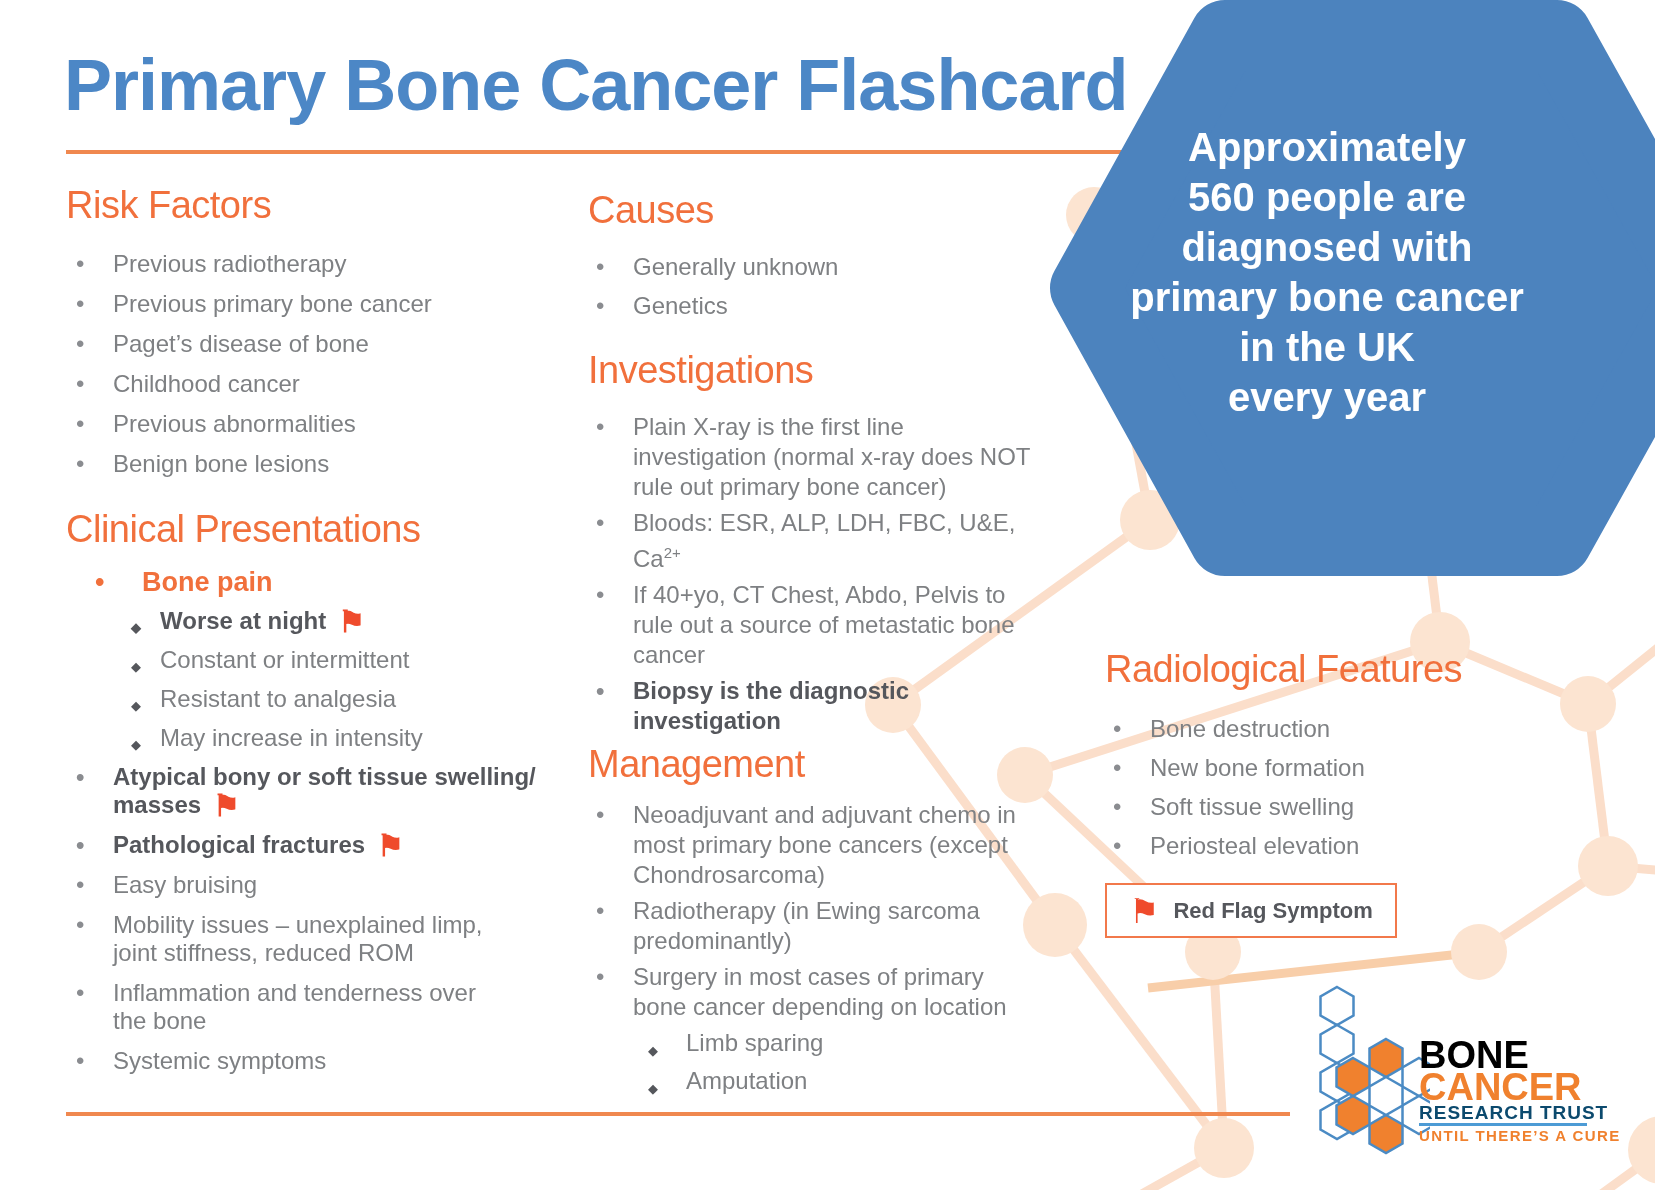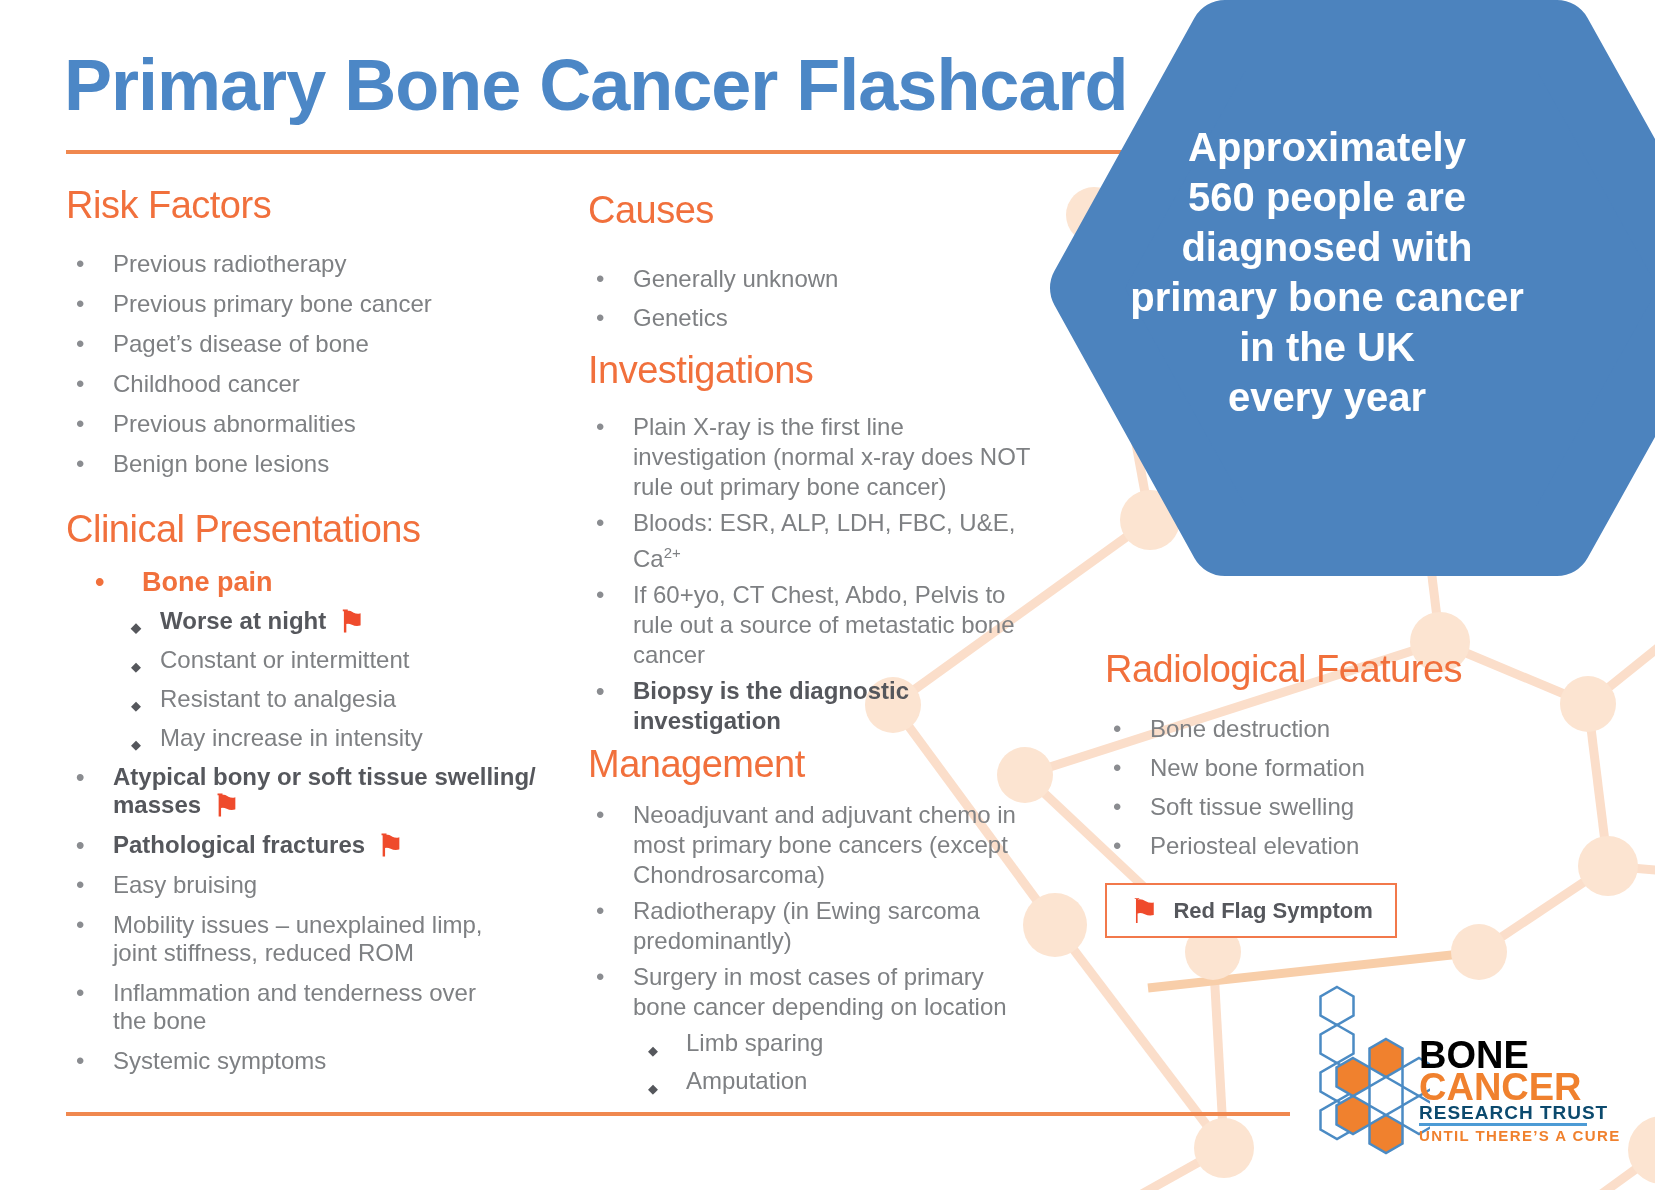--- a/index.html
+++ b/index.html
@@ -45,21 +45,21 @@
   .col-mid li{line-height:30px;margin-bottom:6px;padding-left:45px;}
   .col-mid li::before{left:8px;}
   .col-mid li.diamond{margin-left:60px;padding-left:38px;margin-bottom:8px;}
   .col-mid li.diamond::before{left:0px;top:8px;}
   
   .col-right li{line-height:28px;margin-bottom:11px;padding-left:45px;}
   .col-right li::before{left:8px;}
   
   #sec-risk h2{margin-bottom:23px;}
   #sec-clinical h2{margin-bottom:16px;}
-  #sec-causes h2{margin-bottom:32px;}
+  #sec-causes h2{margin-bottom:20px;}
   #sec-invest h2{margin-bottom:20px;}
   #sec-mgmt h2{margin-bottom:14px;}
   #sec-radio h2{margin-bottom:24px;}
   
   .flag{display:inline-block;color:#EF4B2C;font-size:30px;line-height:20px;margin-left:12px;vertical-align:-3px;}
   sup{font-size:15px;}
   
   #legend-box{
     position:absolute;left:1105px;top:883px;width:292px;height:55px;z-index:3;
     background:#ffffff;border:2px solid #F2794B;box-sizing:border-box;
@@ -189,21 +189,21 @@
     <li>
       <div>Plain X-ray is the first line</div>
       <div>investigation (normal x-ray does NOT</div>
       <div>rule out primary bone cancer)</div>
     </li>
     <li>
       <div>Bloods: ESR, ALP, LDH, FBC, U&amp;E,</div>
       <div><span>Ca</span><sup>2+</sup></div>
     </li>
     <li>
-      <div>If 60+yo, CT Chest, Abdo, Pelvis to</div>
+      <div>If 40+yo, CT Chest, Abdo, Pelvis to</div>
       <div>rule out a source of metastatic bone</div>
       <div>cancer</div>
     </li>
     <li class="bold">Biopsy is the diagnostic investigation</li>
   </ul>
 </div>
 
 <div id="sec-mgmt" class="section col-mid" style="left:588px;top:742px;width:450px;">
   <h2>Management</h2>
   <ul>

